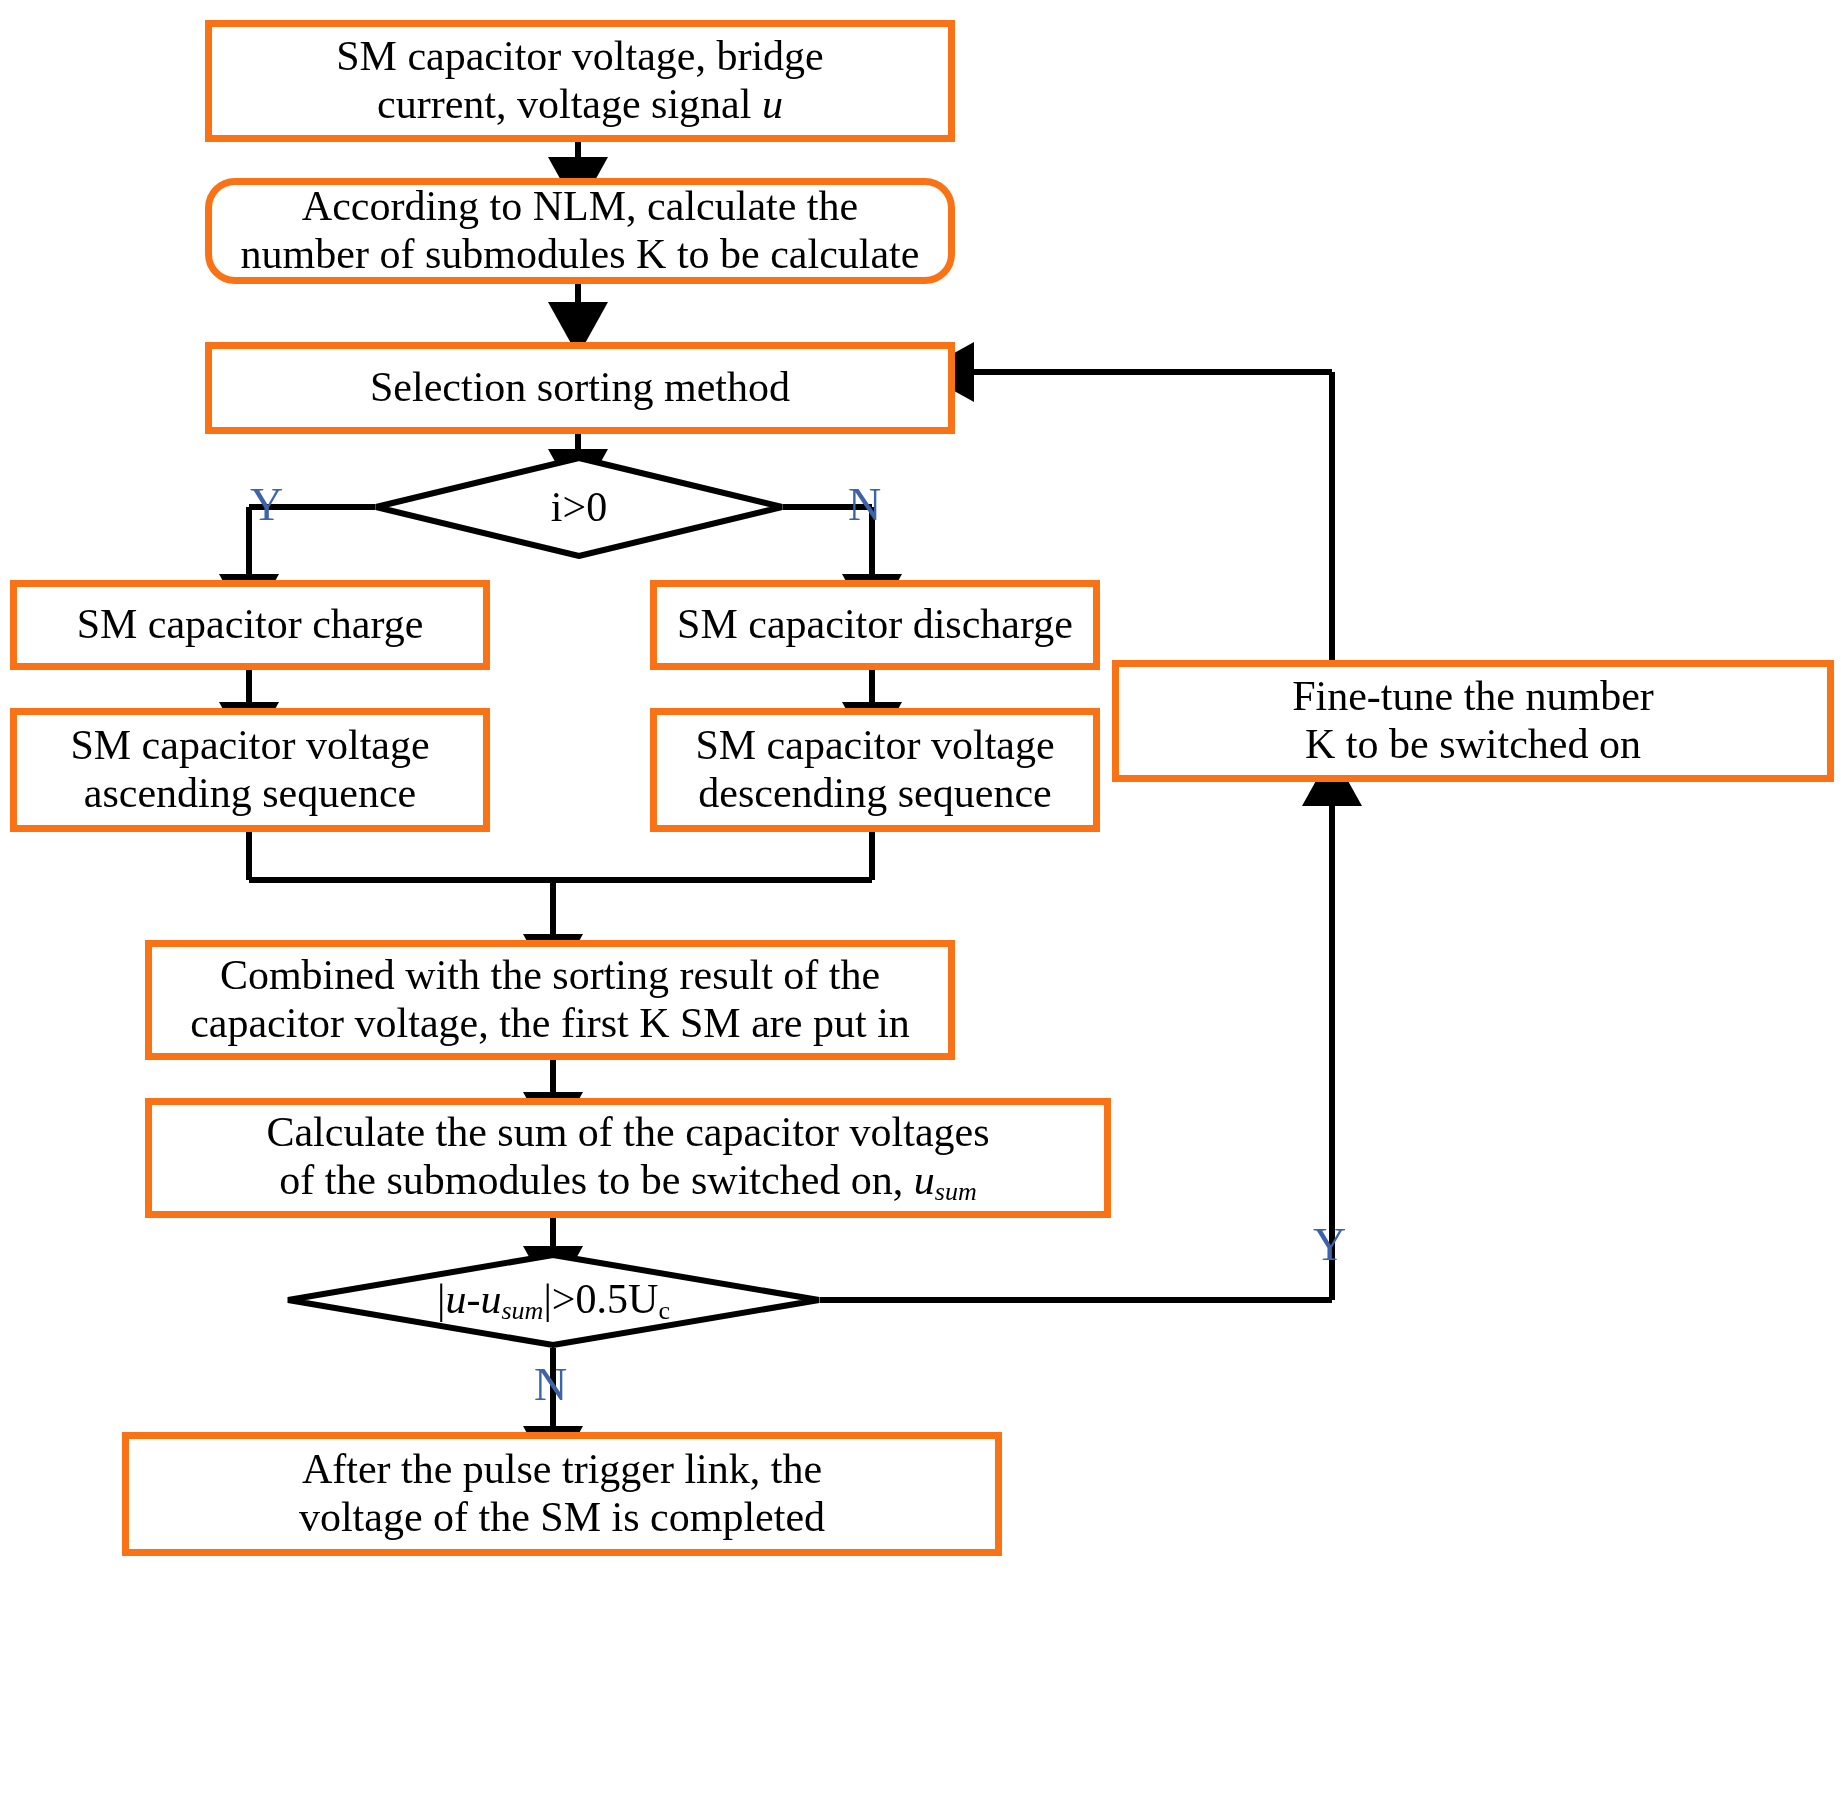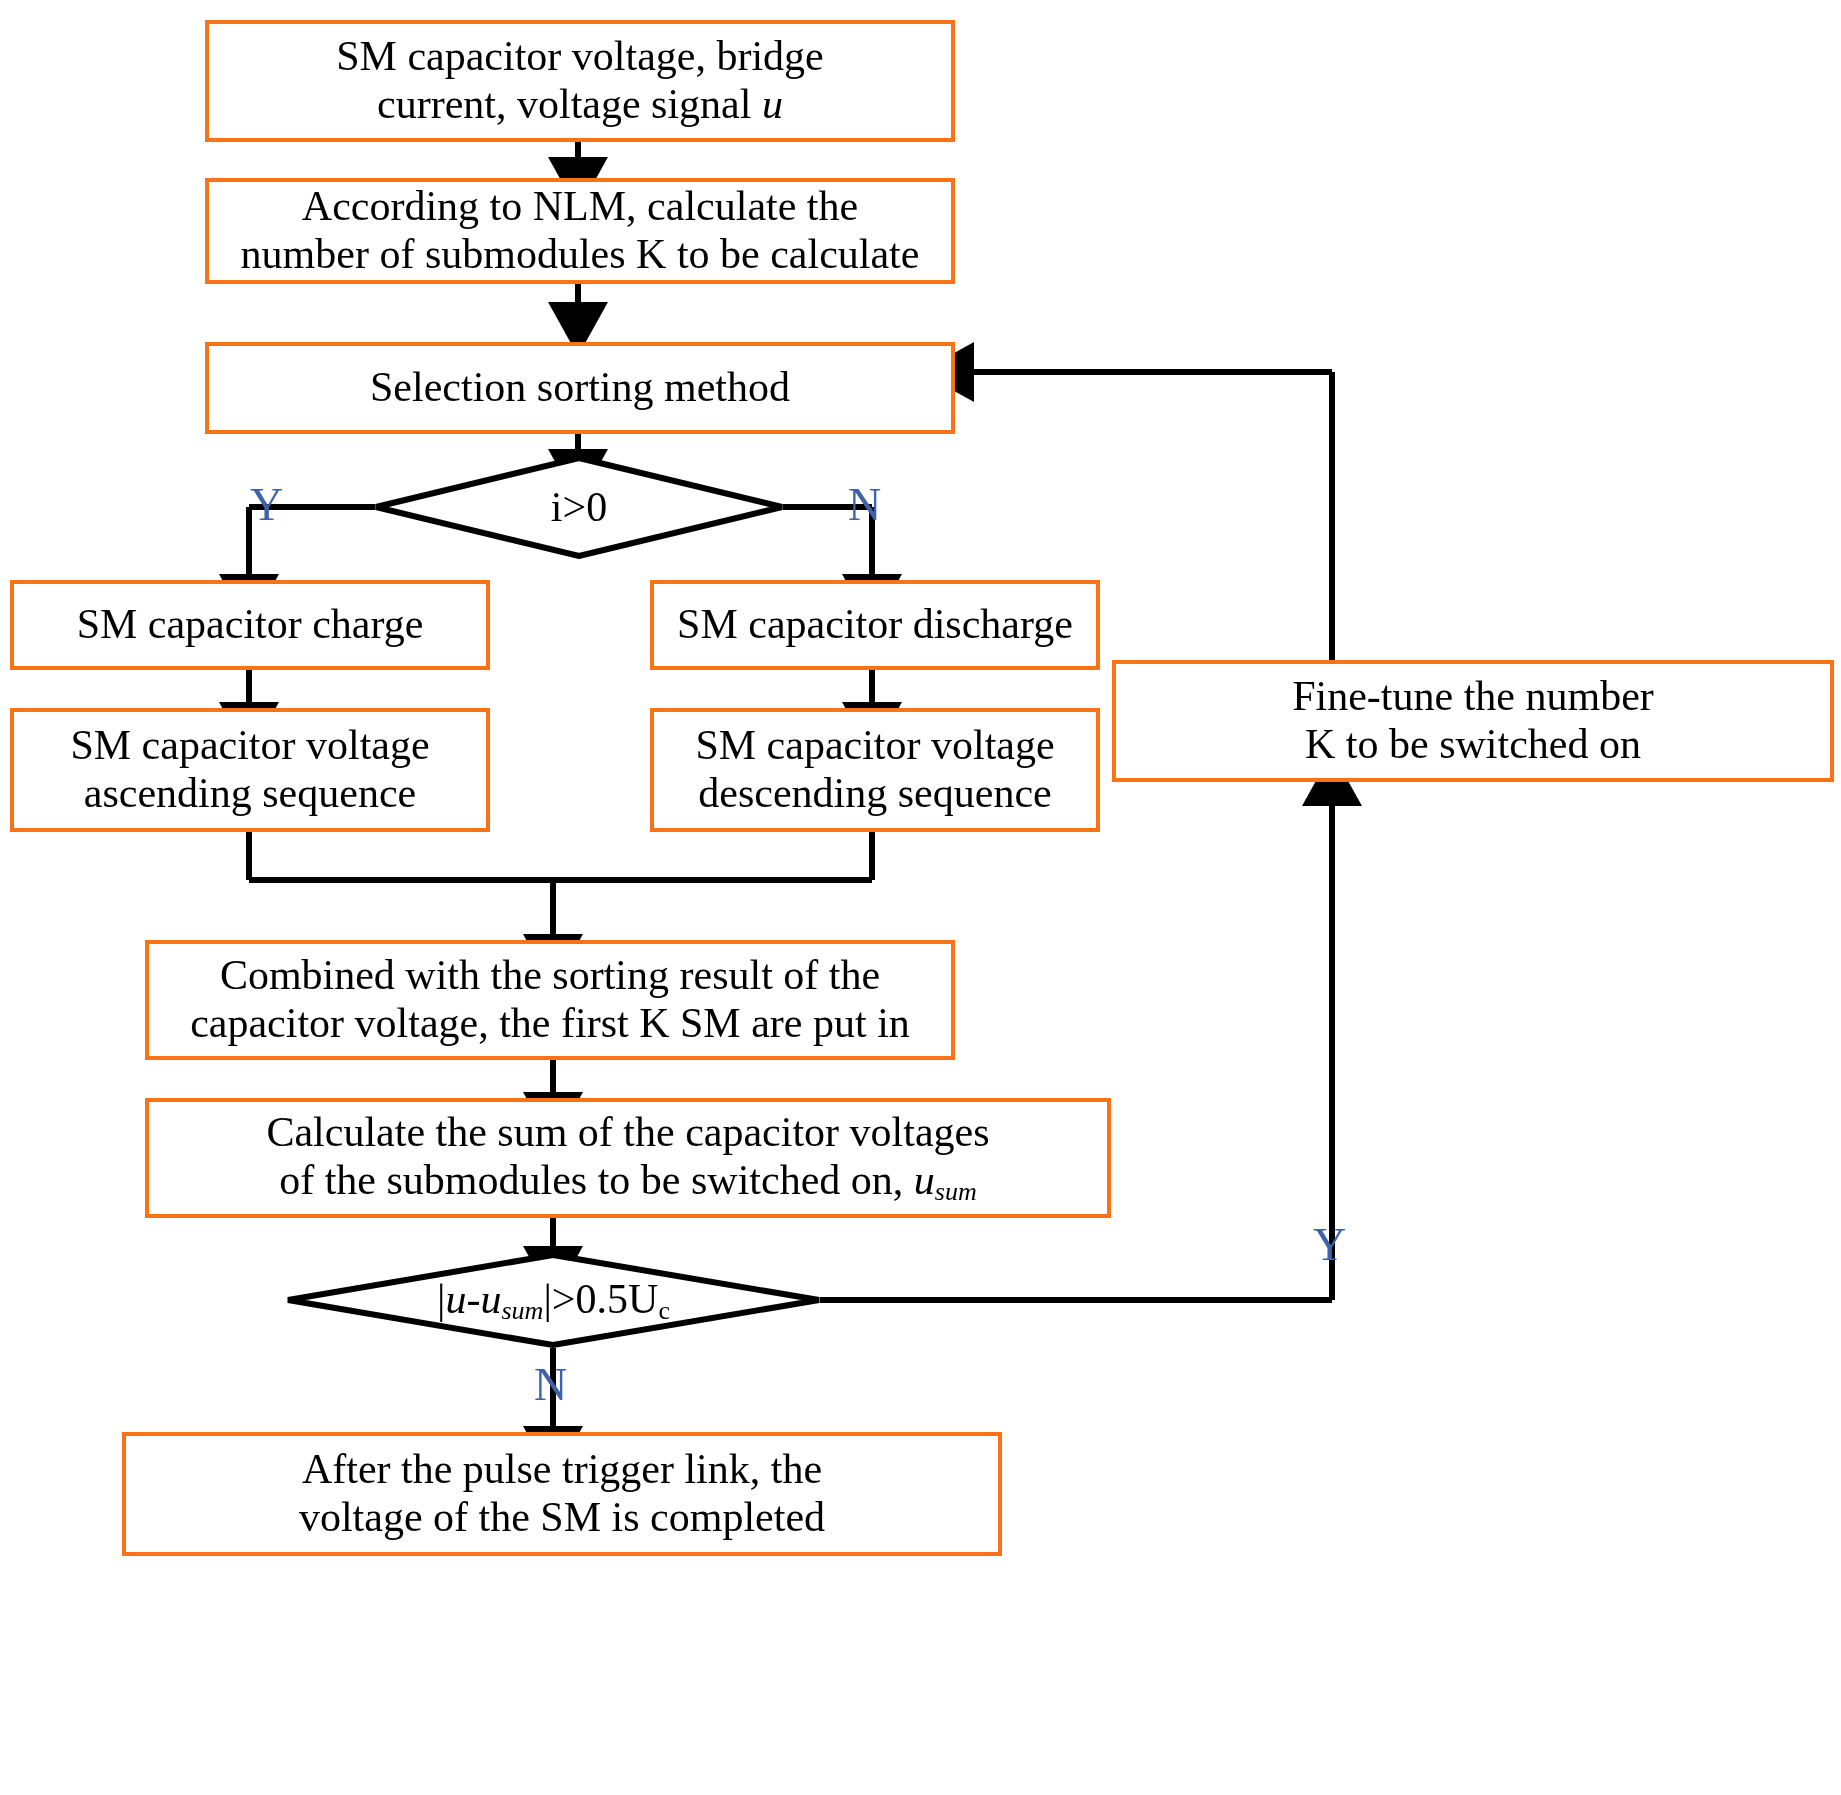--- a/index.html
+++ b/index.html
@@ -9,21 +9,21 @@
     color:#000000;
     position:relative;
     overflow:hidden;
   }
   #canvas{position:absolute;left:0;top:0;width:1841px;height:1795px;}
 
   
   .node{
     position:absolute;
     box-sizing:border-box;
-    border:4px solid #f97316;
+    border:7px solid #f97316;
     background:#fff;
     display:flex;
     align-items:center;
     justify-content:center;
     text-align:center;
     line-height:1.14;
     font-size:42px;
     letter-spacing:0px;
     z-index:3;
   }
@@ -109,21 +109,21 @@
     </g>
   </svg>
 
   <div class="node" style="left:205px;top:20px;width:750px;height:122px;">
     <span class="txt">
       <span>SM capacitor voltage, bridge</span><br>
       <span><span>current, voltage signal </span><i class="it">u</i></span>
     </span>
   </div>
 
-  <div class="node" style="left:205px;top:178px;width:750px;height:106px;">
+  <div class="node" style="left:205px;top:178px;width:750px;height:106px;border-radius:30px;">
     <span class="txt">
       <span>According to NLM, calculate the</span><br>
       <span>number of submodules K to be calculate</span>
     </span>
   </div>
 
   <div class="node" style="left:205px;top:328px;width:750px;height:92px;margin-top:14px;">
     <span class="txt">Selection sorting method</span>
   </div>
 

